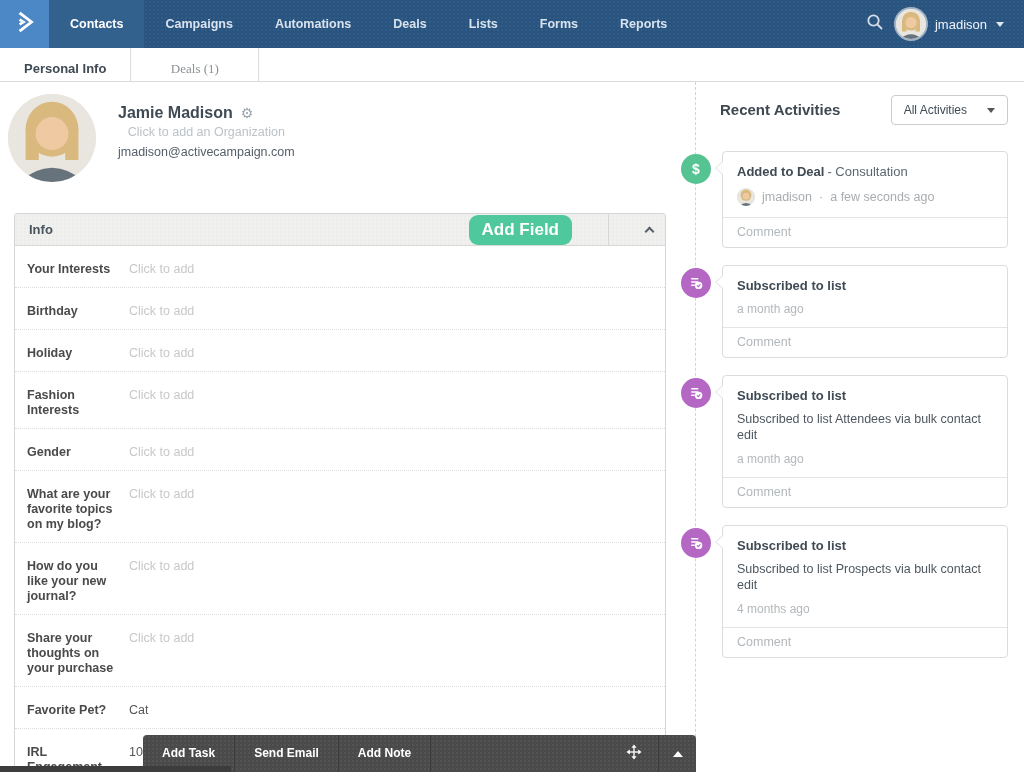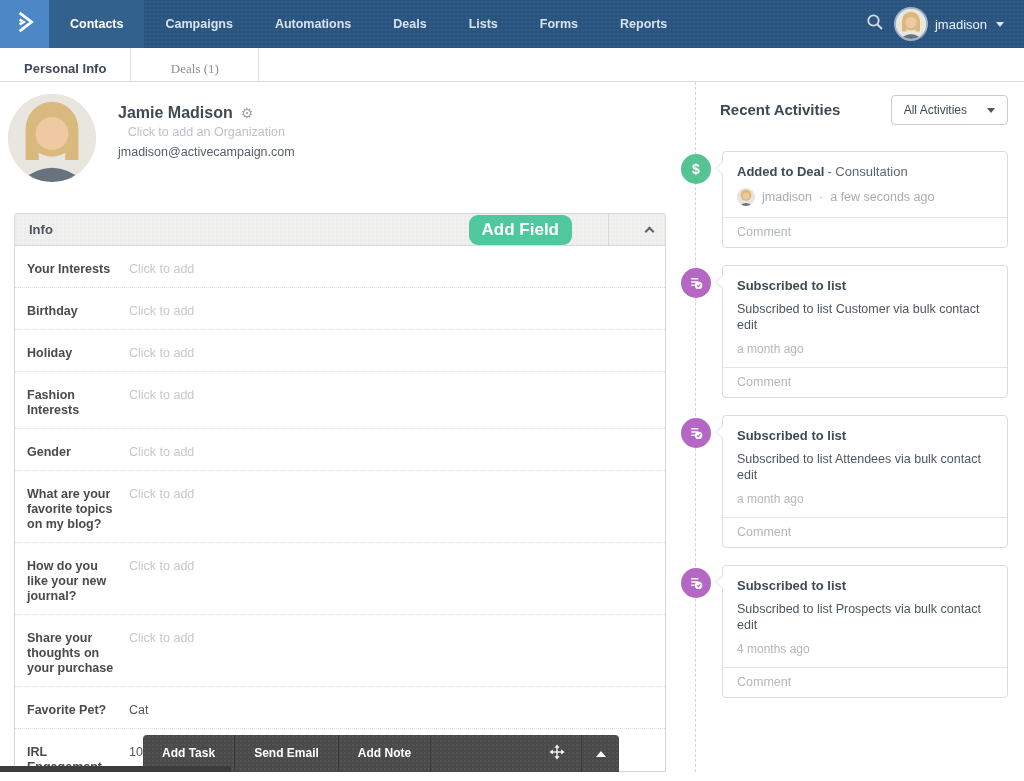--- a/index.html
+++ b/index.html
@@ -85,21 +85,21 @@
   .act-title { font-size:13px; color:#444; }
   .act-title b { font-weight:bold; color:#3f4a54; }
   .act-title .suffix { color:#5c666f; margin-left:3px; }
   .act-meta { margin-top:9px; display:flex; align-items:center; gap:7px; font-size:12.5px; color:#a8adb2; }
   .act-text { margin-top:8px; font-size:12.5px; color:#4e575f; line-height:16px; }
   .act-time { margin-top:9px; font-size:12px; color:#b3b8bc; }
   .act-footer { border-top:1px solid #e4e4e4; padding:7px 14px 8px; font-size:12.5px; color:#b3b8bc;
                 border-radius:0 0 4px 4px; cursor:text; }
 
   
-  .toolbar { position:absolute; left:143px; bottom:0; width:476px; height:37px; background:#4a4a4a;
+  .toolbar { position:absolute; left:143px; bottom:0; width:553px; height:37px; background:#4a4a4a;
              border-radius:4px 4px 0 0; display:flex; align-items:stretch; z-index:10;
              background-image:radial-gradient(rgba(255,255,255,0.05) 1px, transparent 1px); background-size:4px 4px; }
   .toolbar-btn { padding:0 19px; line-height:37px; color:#fff; font-size:12px; font-weight:bold;
                  border-right:1px solid #3a3a3a; cursor:pointer; }
   .toolbar-spacer { flex:1; }
   .toolbar-move { display:flex; align-items:center; padding:0 16px; cursor:grab; }
   .toolbar-collapse { border-left:1px solid #3a3a3a; width:38px; display:flex; align-items:center;
                       justify-content:center; cursor:pointer; }
   .caret-up { width:0; height:0; border-left:5px solid transparent; border-right:5px solid transparent;
               border-bottom:6px solid #fff; }
@@ -312,21 +312,20 @@
             <rect x="3" y="9.4" width="4" height="1.6" rx="0.8"></rect>
             <circle cx="10.6" cy="10.4" r="3.7"></circle>
             <path d="M8.9 10.4 l1.3 1.3 2.2-2.4" stroke="#b468c4" stroke-width="1.2" fill="none"></path>
           </svg>
         </span>
         <div class="act-body-wrap">
           <div class="act-title">
             <b>Subscribed to list</b>
           </div>
 
-          <div class="act-text">Subscribed to list Customer via bulk contact edit</div>
           <div class="act-time">a month ago</div>
         </div>
         <div class="act-footer">Comment</div>
       </div>
 
       <div class="act-card list">
 
         <span class="act-icon">
           <svg width="16" height="16" viewBox="0 0 16 16" fill="#fff">
             <rect x="3" y="3" width="7.5" height="1.6" rx="0.8"></rect>

